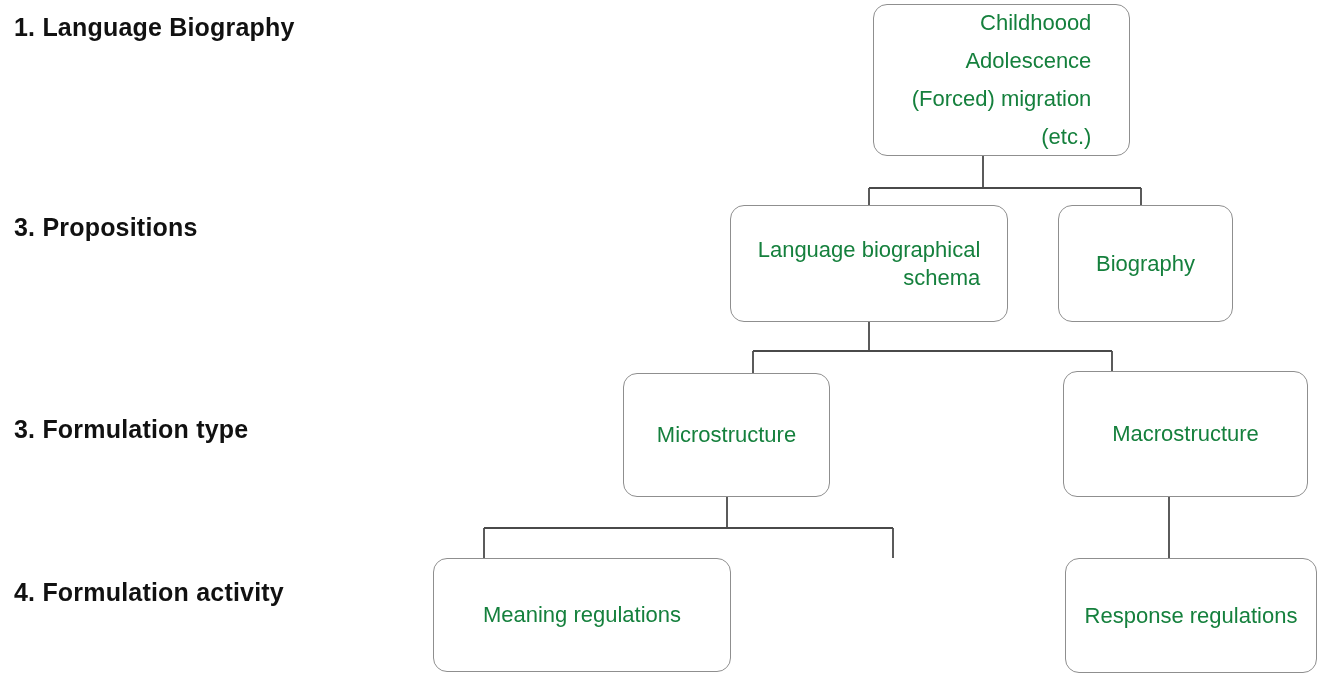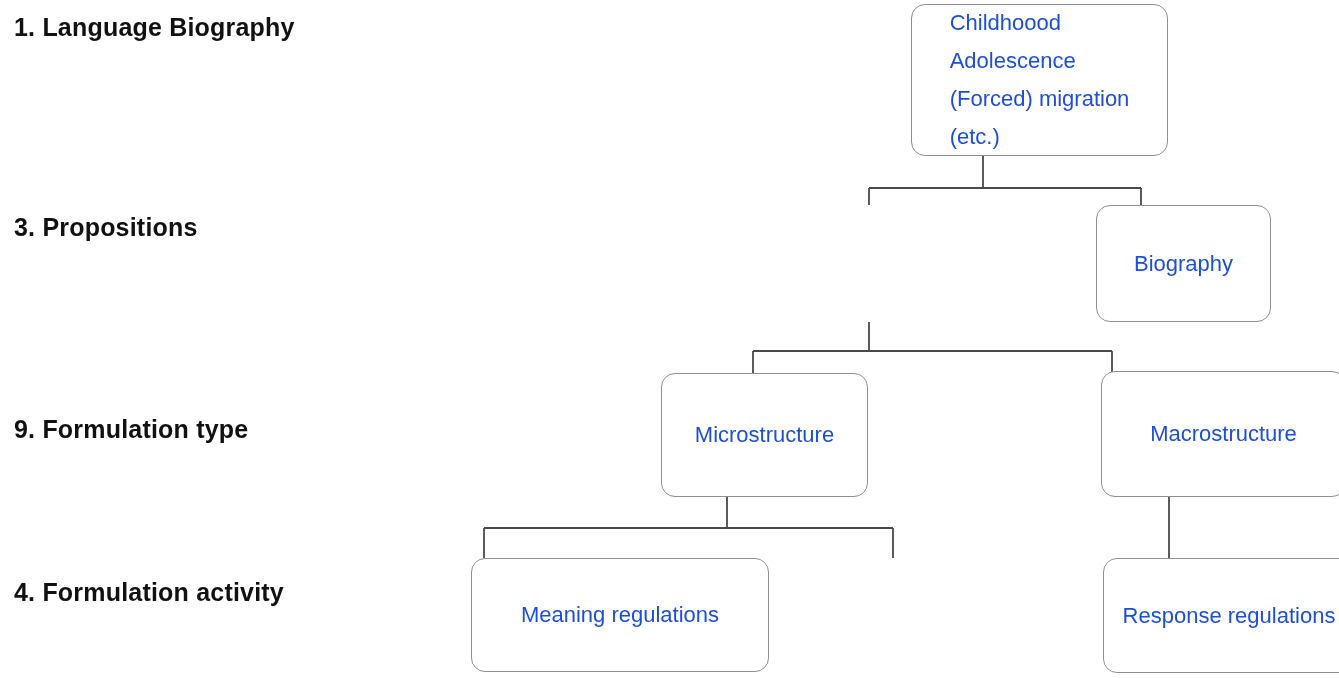--- a/index.html
+++ b/index.html
@@ -47,60 +47,61 @@
   
   .node {
     position: absolute;
     box-sizing: border-box;
     border: 1.6px solid #8f8f8f;
     border-radius: 14px;
     background: #ffffff;
     display: flex;
     align-items: center;
     justify-content: center;
-    text-align: left;
+    text-align: right;
     font-size: 22px;
     line-height: 28px;
-    color: #1d4ed8;
+    color: #15803d;
     white-space: pre-line;
     padding: 4px 8px;
-    margin-left: 38px;
   }
   .node.top-events {
     left: 873px; top: 4px; width: 257px; height: 152px;
     line-height: 38px;
   }
   .node.lbs        { left: 730px;  top: 205px; width: 278px; height: 117px; }
   .node.biography  { left: 1058px; top: 205px; width: 175px; height: 117px; }
   .node.micro      { left: 623px;  top: 373px; width: 207px; height: 124px; }
   .node.macro      { left: 1063px; top: 371px; width: 245px; height: 126px; }
   .node.meaning    { left: 433px;  top: 558px; width: 298px; height: 114px; }
   .node.comm       { left: 771px;  top: 558px; width: 265px; height: 114px; }
   .node.response   { left: 1065px; top: 558px; width: 252px; height: 115px; }
 </style>
 </head>
 <body>
 
 <div id="canvas">
 
   <div class="row-label r1">1. Language Biography</div>
   <div class="row-label r2">3. Propositions</div>
-  <div class="row-label r3">9. Formulation type</div>
+  <div class="row-label r3">3. Formulation type</div>
   <div class="row-label r4">4. Formulation activity</div>
 
   <svg id="connectors" viewBox="0 0 1339 678" xmlns="http://www.w3.org/2000/svg">
     <path d="M983 156 V188 M869 188 H1141 M869 188 V205 M1141 188 V205"></path>
     <path d="M869 322 V351 M753 351 H1112 M753 351 V373 M1112 351 V373"></path>
     <path d="M727 497 V528 M484 528 H893 M484 528 V558 M893 528 V558"></path>
     <path d="M1169 497 V558"></path>
   </svg>
 
   <div class="node top-events">Childhoood
 Adolescence
 (Forced) migration
 (etc.)</div>
+  <div class="node lbs">Language biographical
+schema</div>
   <div class="node biography">Biography</div>
   <div class="node micro">Microstructure</div>
   <div class="node macro">Macrostructure</div>
   <div class="node meaning">Meaning regulations</div>
   <div class="node response">Response regulations</div>
 
 </div>
 
 </body></html>

